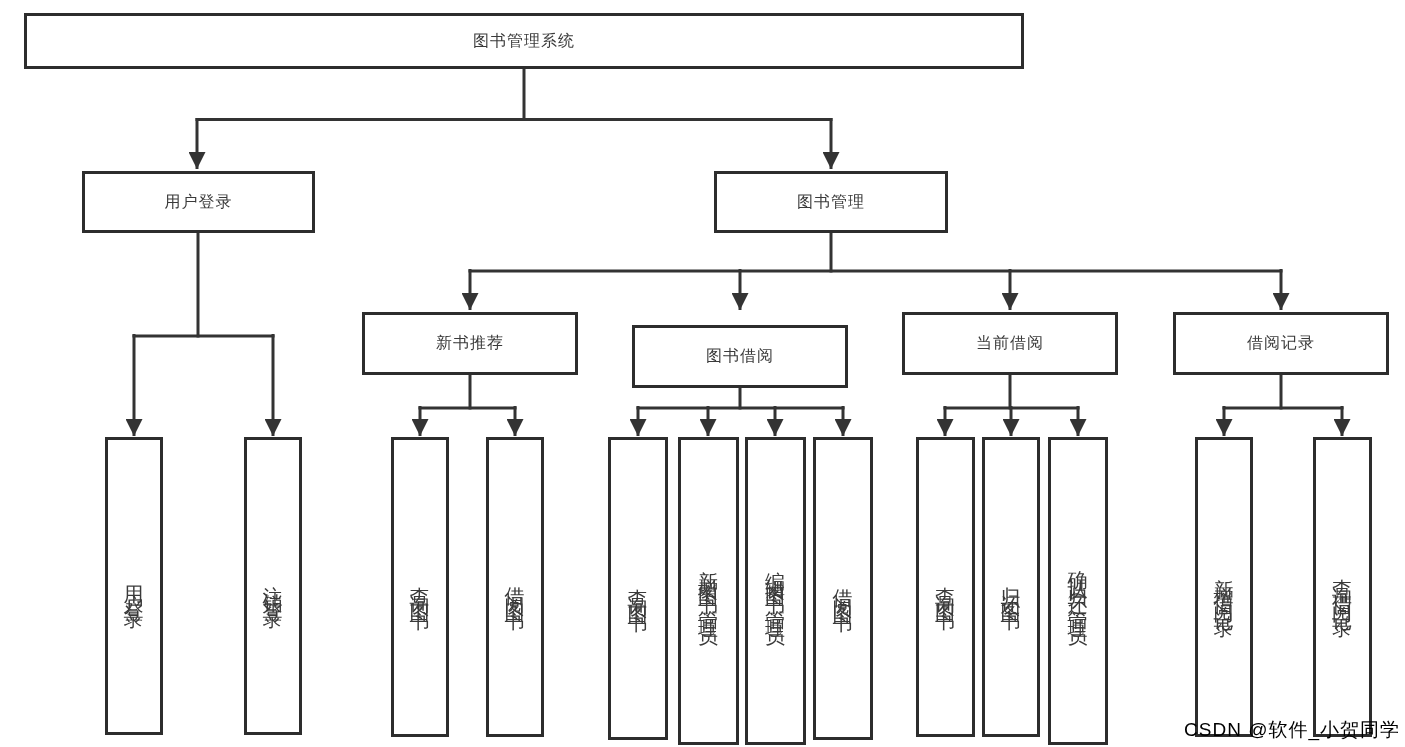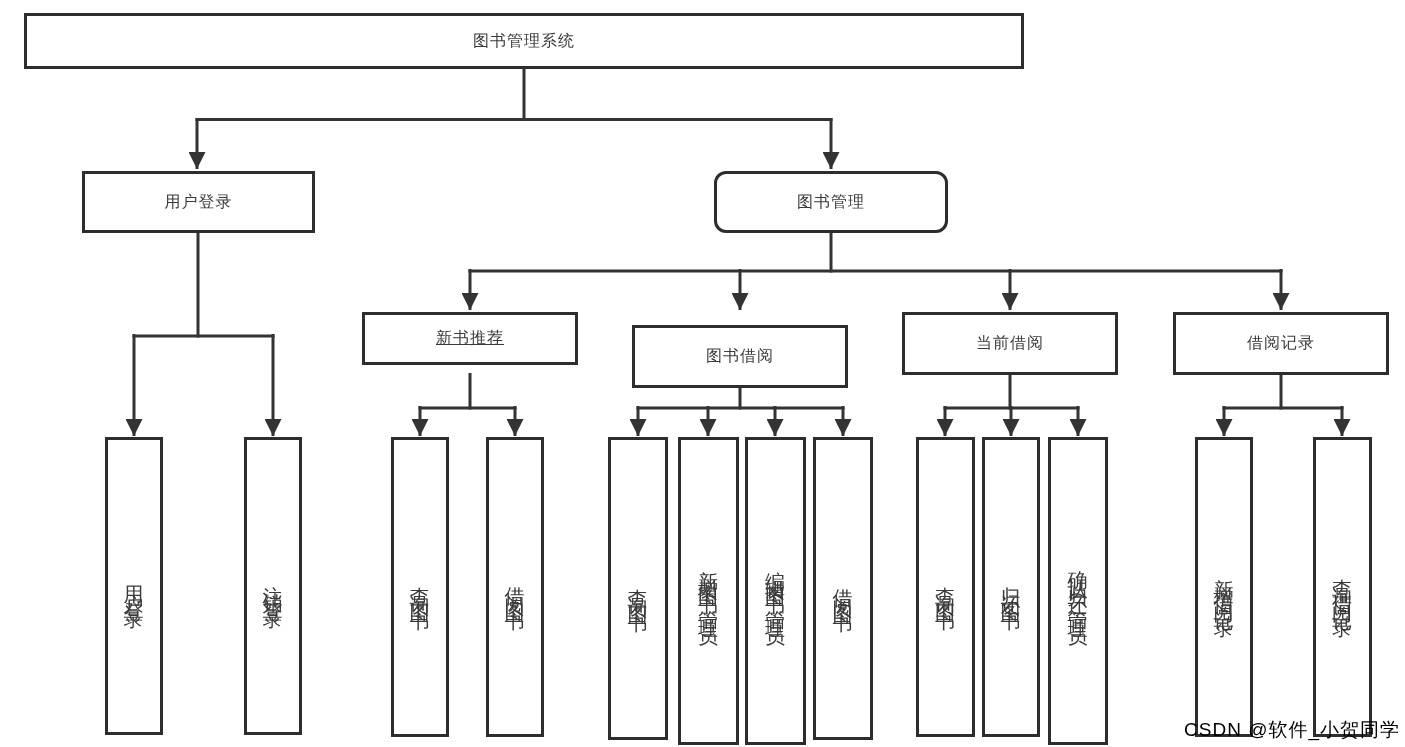--- a/index.html
+++ b/index.html
@@ -119,25 +119,25 @@
     </g>
   </svg>
 
   <div class="box" style="left:24px; top:13px; width:1000px; height:56px;">
     <span class="h-label">图书管理系统</span>
   </div>
 
   <div class="box" style="left:82px; top:171px; width:233px; height:62px;">
     <span class="h-label">用户登录</span>
   </div>
-  <div class="box" style="left:714px; top:171px; width:234px; height:62px;border-radius:12px;">
+  <div class="box" style="left:714px; top:171px; width:234px; height:62px;">
     <span class="h-label">图书管理</span>
   </div>
 
-  <div class="box" style="left:362px; top:312px; width:216px; height:53px;text-decoration:underline;">
+  <div class="box" style="left:362px; top:312px; width:216px; height:63px;">
     <span class="h-label">新书推荐</span>
   </div>
   <div class="box" style="left:632px; top:325px; width:216px; height:63px;text-align:right;">
     <span class="h-label">图书借阅</span>
   </div>
   <div class="box" style="left:902px; top:312px; width:216px; height:63px;">
     <span class="h-label">当前借阅</span>
   </div>
   <div class="box" style="left:1173px; top:312px; width:216px; height:63px;">
     <span class="h-label">借阅记录</span>

